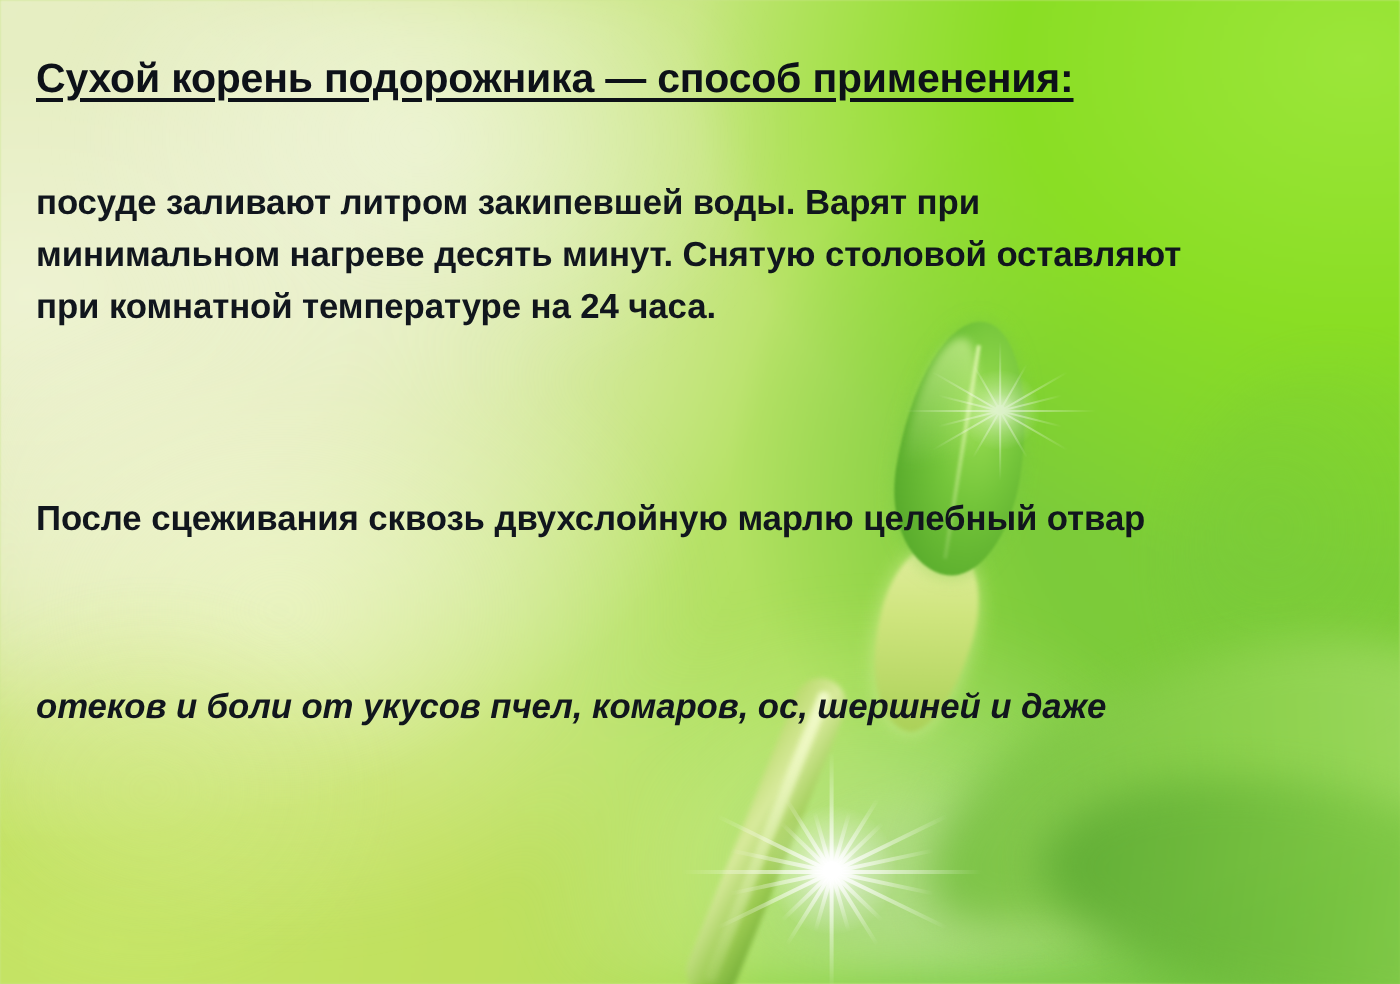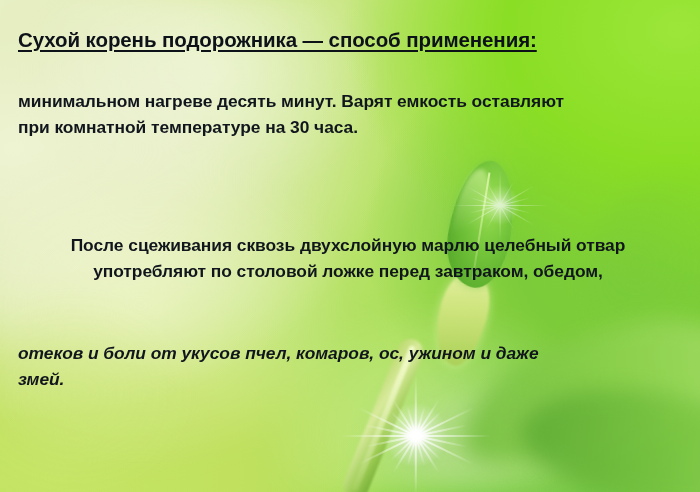--- a/index.html
+++ b/index.html
@@ -159,21 +159,21 @@
   }
   .para{
     position:absolute;left:18px;
     font-size:17.4px;font-weight:bold;
     color:#11161d;
     line-height:26px;
     width:660px;
     letter-spacing:-.05px;
   }
   .p1{top:88px;}
-  .p2{top:232px;text-align:center;}
+  .p2{top:246px;}
   .p3{top:340px;font-style:italic;}
   .para span{display:block;white-space:nowrap;}
 </style>
 </head>
 <body>
 
 <div class="poster">
 
   <div class="bg-layer bg-base"></div>
   <div class="bg-layer bg-soft-a"></div>
@@ -223,28 +223,27 @@
       <div class="ray" style="width: 62px; margin-left: -31px; transform: rotate(-74deg);"></div>
     </div>
 
   <div class="vignette"></div>
 
   <div class="content">
 
     <div class="title">Сухой корень подорожника — способ применения:</div>
 
     <div class="para p1">
-      <span>минимальном нагреве десять минут. Варят емкость оставляют</span>
-      <span>при комнатной температуре на 30 часа.</span>
+      <span>посуде заливают литром закипевшей воды. Варят при</span>
+      <span>минимальном нагреве десять минут. Снятую столовой оставляют</span>
+      <span>при комнатной температуре на 24 часа.</span>
     </div>
 
     <div class="para p2">
       <span>После сцеживания сквозь двухслойную марлю целебный отвар</span>
-      <span>употребляют по столовой ложке перед завтраком, обедом,</span>
     </div>
 
     <div class="para p3">
-      <span>отеков и боли от укусов пчел, комаров, ос, ужином и даже</span>
-      <span>змей.</span>
+      <span>отеков и боли от укусов пчел, комаров, ос, шершней и даже</span>
     </div>
 
   </div>
 </div>
 
 </body></html>

